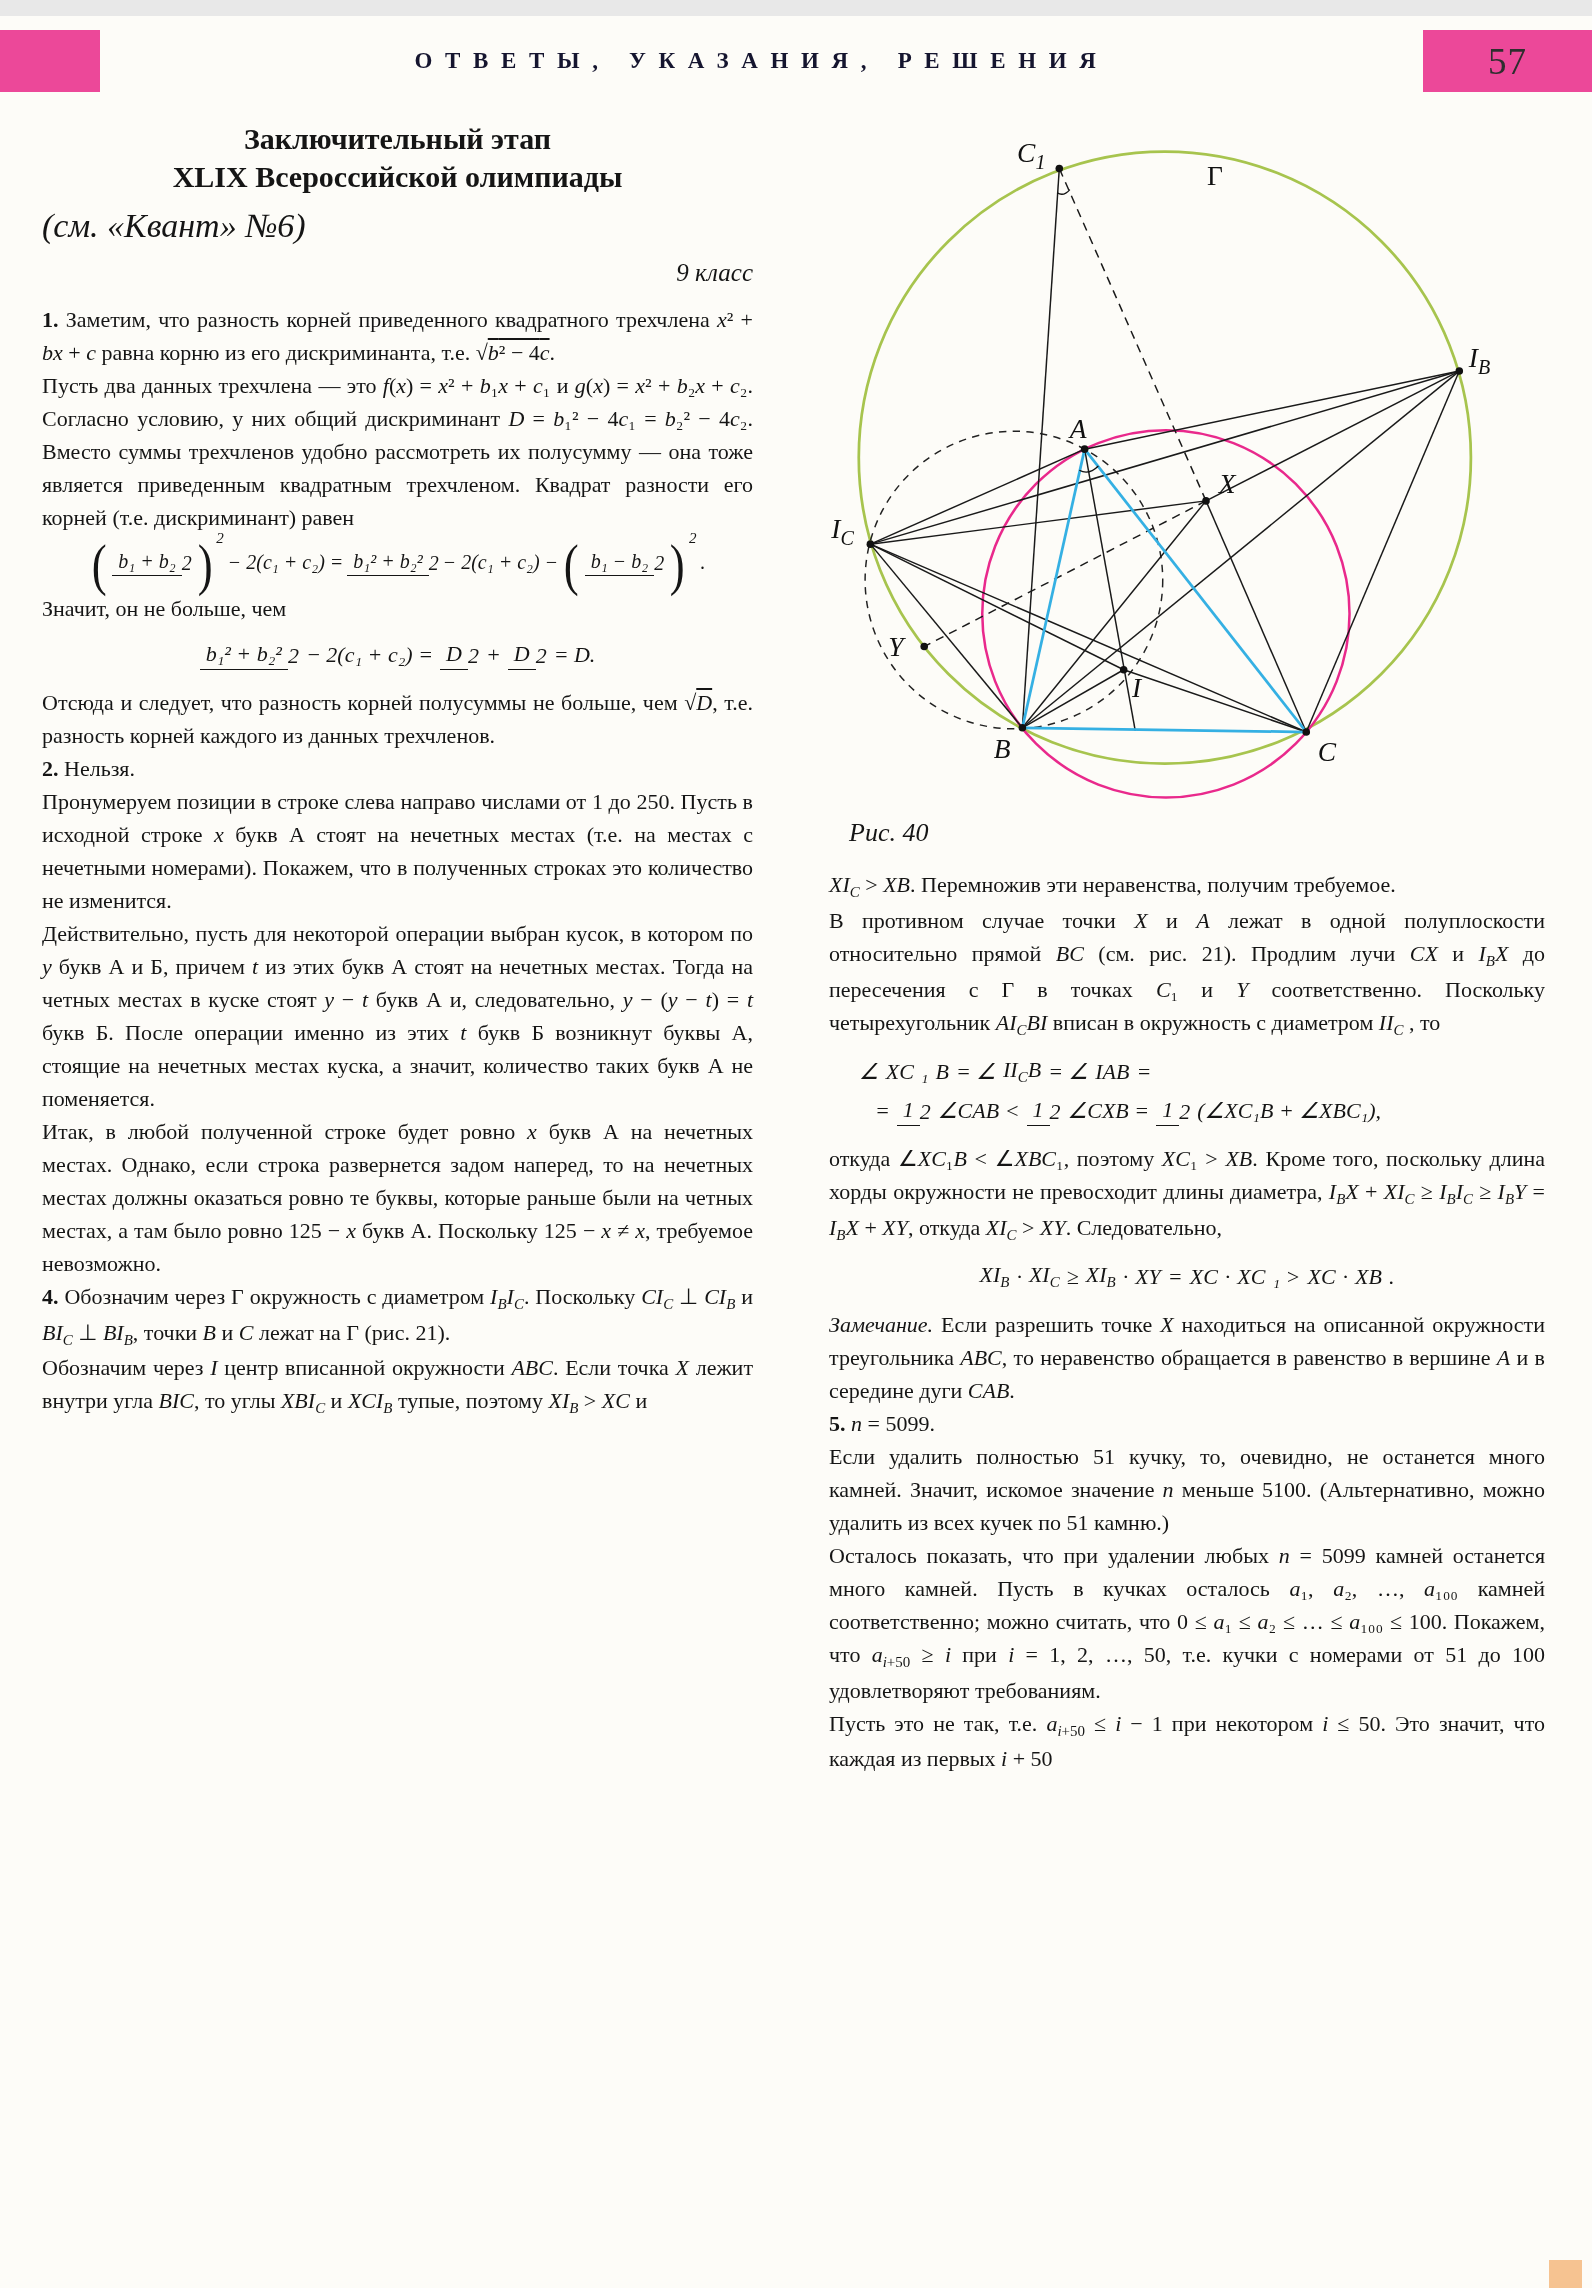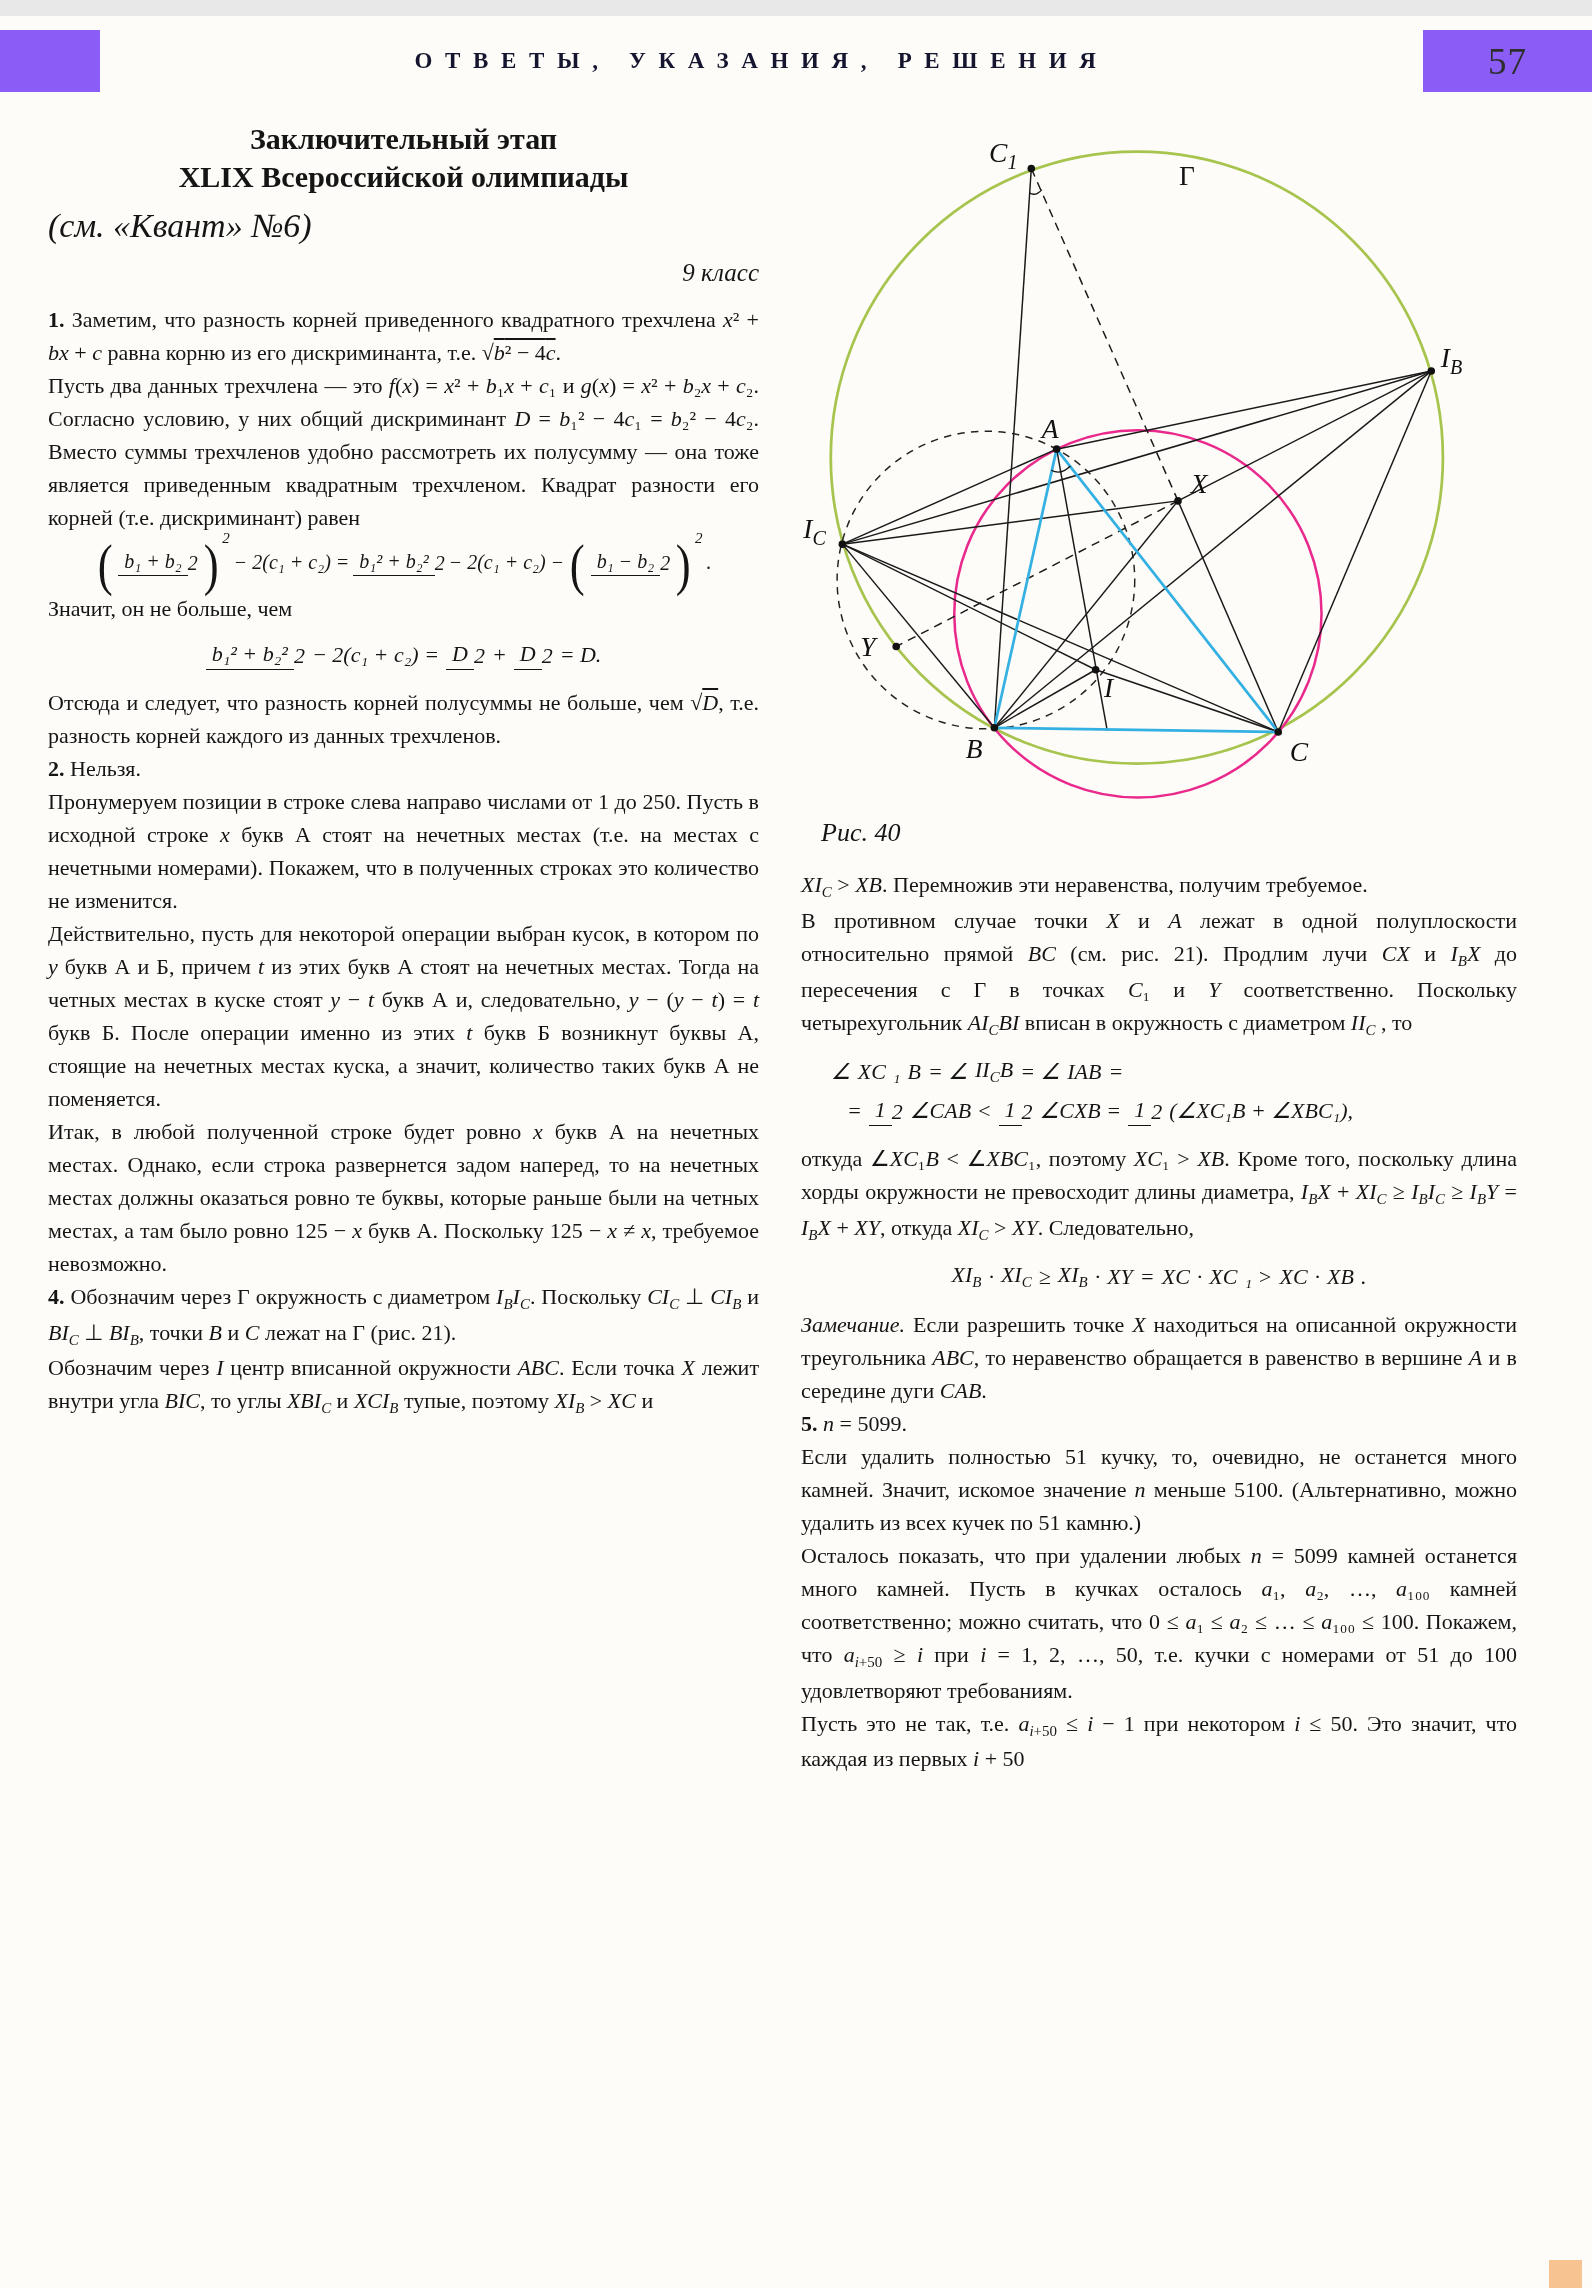--- a/index.html
+++ b/index.html
@@ -4,33 +4,33 @@
 <style>
   html,body { margin:0; padding:0; background:#e8e8e8; }
   .page {
     position:relative; width:1592px; height:2289px; margin:16px auto;
     background:#fdfcf8; font-family:"Liberation Serif", serif; color:#151515;
     overflow:hidden;
   }
 
   
   .hdr { position:absolute; top:14px; left:0; right:0; height:62px; }
-  .hdr-block { position:absolute; top:0; height:62px; background:#8b5cf6; }
+  .hdr-block { position:absolute; top:0; height:62px; background:#ec4899; }
   .hdr-block.left  { left:0;  width:100px; }
   .hdr-block.right { right:0; width:169px; display:flex; align-items:center; justify-content:center; }
   .hdr-title {
     position:absolute; left:100px; right:169px; top:0; height:62px;
     display:flex; align-items:center; justify-content:center;
     font-weight:bold; font-size:23px; letter-spacing:0.55em; color:#15152f;
     white-space:nowrap;
   }
   .page-num { font-size:37px; color:#2e2e2e; letter-spacing:1px; }
 
   
-  .columns { position:absolute; top:100px; left:48px; display:flex; gap:42px; }
+  .columns { position:absolute; top:100px; left:42px; display:flex; gap:76px; }
   .col-left  { width:711px; }
   .col-right { width:716px; }
 
   .title { text-align:center; font-size:30px; font-weight:bold; line-height:1.28; margin:4px 0 2px; }
   .subtitle { text-align:left; font-style:italic; font-size:34px; margin:10px 0 0; }
   .grade { text-align:right; font-style:italic; font-size:25px; margin:14px 0 16px; }
 
   p.body { font-size:22px; line-height:1.5; text-align:justify; margin:0; }
   .ov { text-decoration:overline; }
   .rad { white-space:nowrap; }

